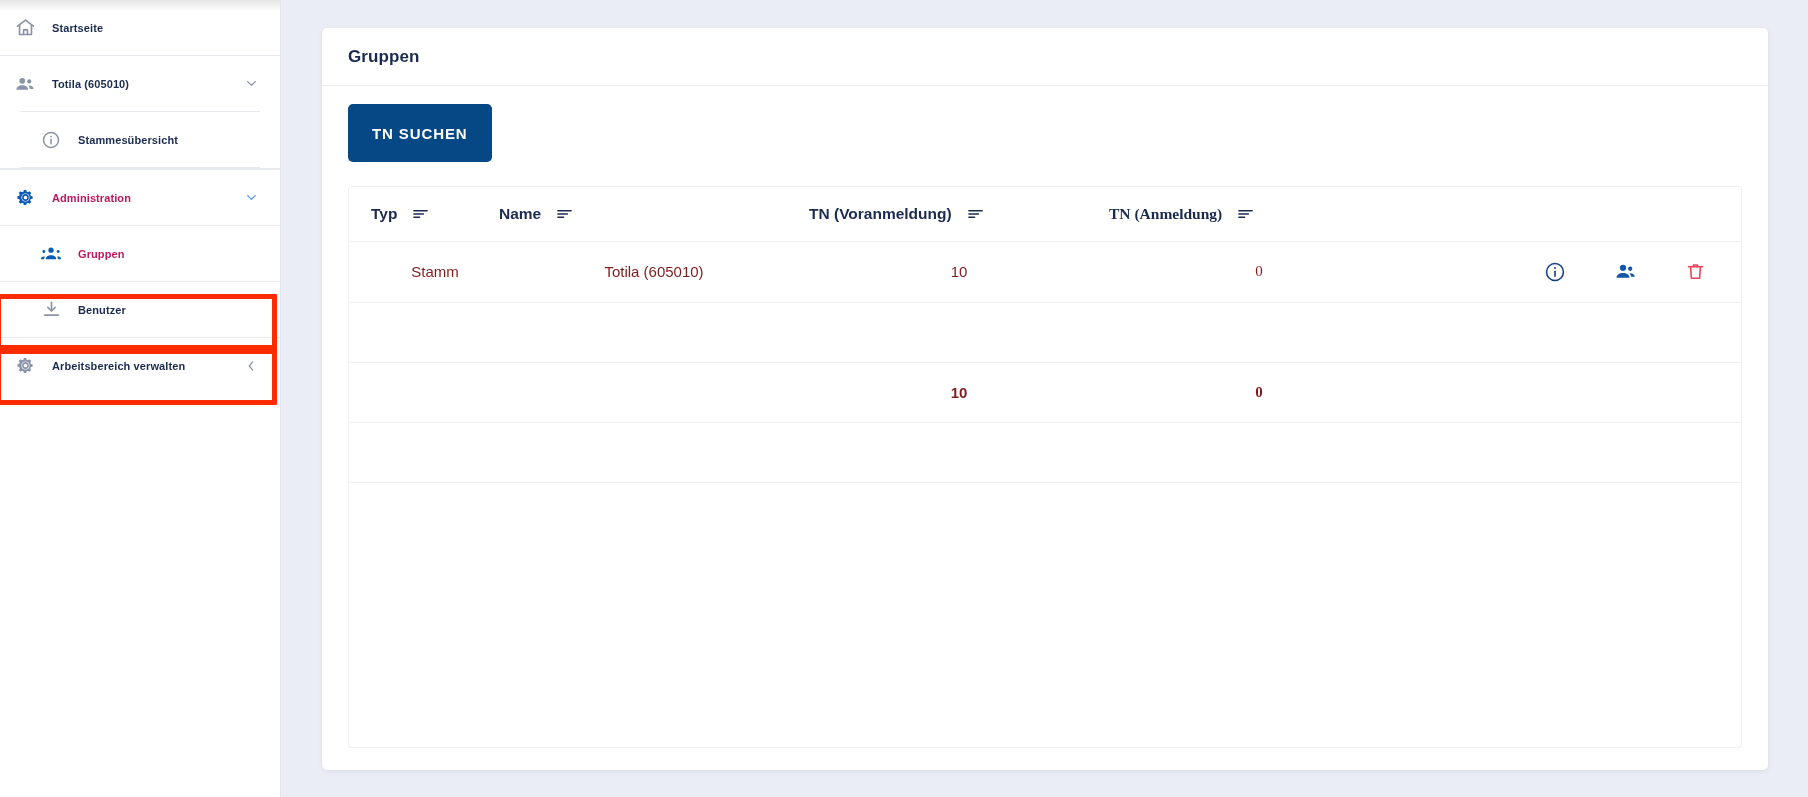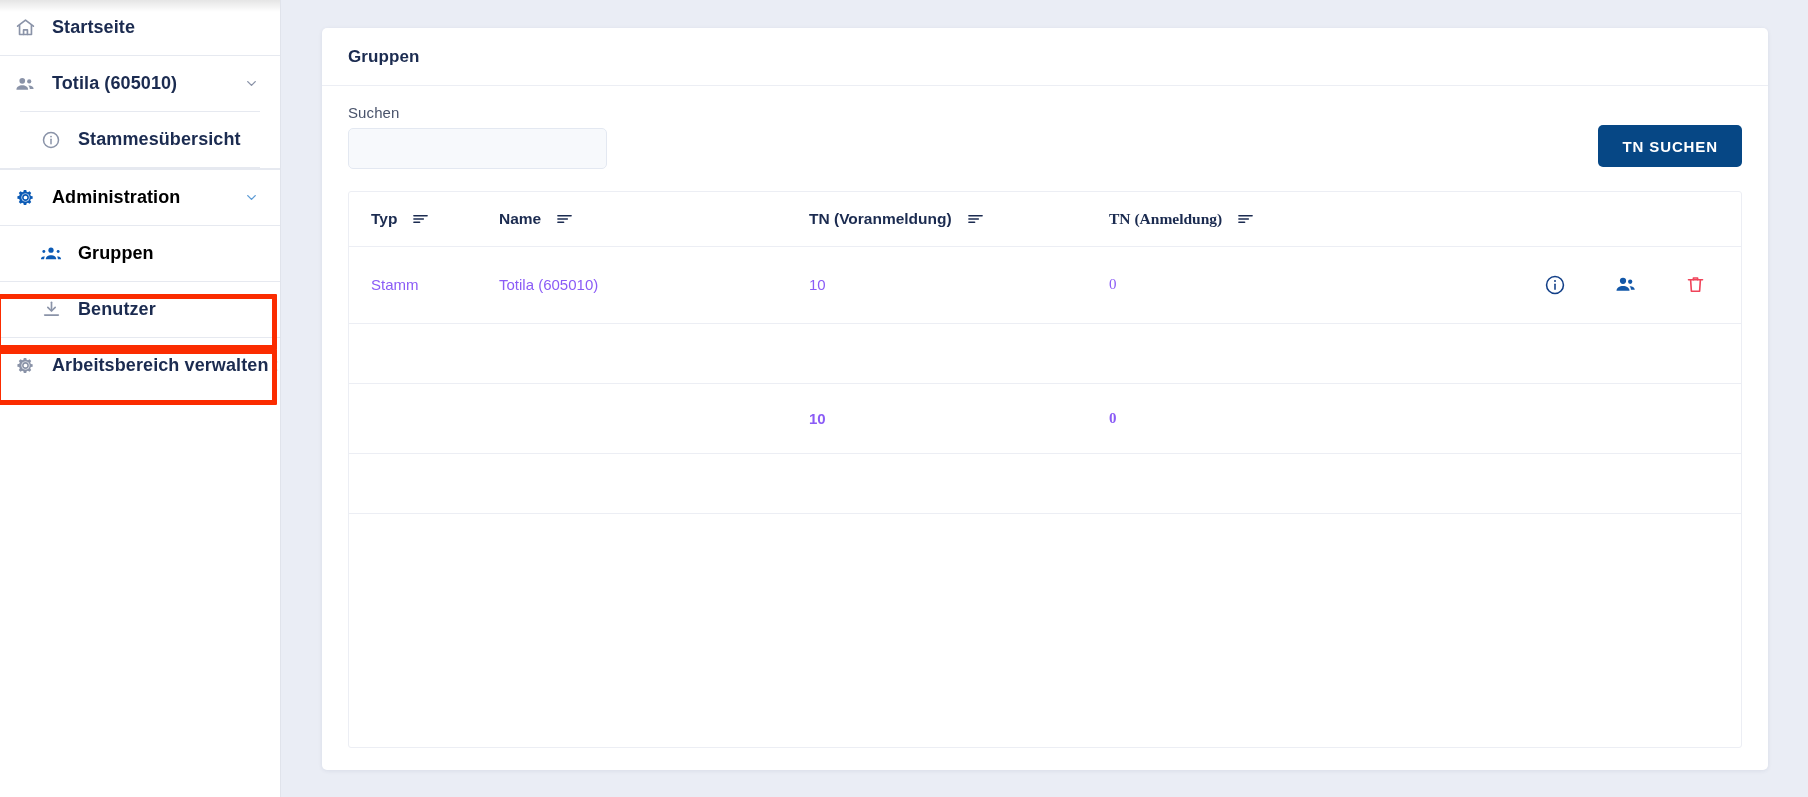--- a/index.html
+++ b/index.html
@@ -35,21 +35,21 @@
     pointer-events: none;
   }
   .nav-item {
     display: flex;
     align-items: center;
     height: 55px;
     padding-left: 14px;
     cursor: pointer;
     position: relative;
     color: #1b2b50;
-    font-size: 18px;
+    font-size: 11px;
     font-weight: 600;
     letter-spacing: 0.1px;
   }
   .nav-item .nv-icon {
     width: 22px;
     height: 22px;
     margin-right: 16px;
     flex: 0 0 22px;
     display: flex;
     align-items: center;
@@ -67,21 +67,21 @@
   }
   .nav-sep {
     height: 1px;
     background: #e6e9f0;
     margin: 0;
   }
   .nav-sep.inset { margin-left: 20px; margin-right: 20px; }
 
   .nav-item.sub { padding-left: 40px; font-weight: 700; }
   .nav-item.sub .nv-icon { color: #8a93a8; }
-  .nav-item.active-blue { color: #000000; }
+  .nav-item.active-blue { color: #be185d; }
   .nav-item.active-blue .nv-icon { color: #0b5ab5; }
   .nav-item.active-blue .nv-chev { color: #5d9cd6; }
 
   
   .anno {
     position: absolute;
     border: 5px solid #fb2c00;
     pointer-events: none;
     z-index: 40;
     border-radius: 1px;
@@ -150,21 +150,21 @@
     font-size: 15px;
     color: #1b2b50;
     font-family: "Liberation Sans", sans-serif;
     outline: none;
   }
   .btn-primary {
     background: #064785;
     color: #ffffff;
     border: none;
     border-radius: 5px;
-    height: 42px;
+    height: 58px;
     padding: 0 24px;
     font-size: 15px;
     font-weight: 700;
     letter-spacing: 0.9px;
     cursor: pointer;
     font-family: "Liberation Sans", sans-serif;
     margin-bottom: 2px;
   }
 
   
@@ -187,25 +187,26 @@
     font-size: 15.5px;
     font-weight: 700;
     color: #1b2b50;
     padding: 16px 0 16px 0;
     height: 54px;
     border-bottom: 1px solid #eceef4;
     vertical-align: middle;
   }
   table.grid td {
     font-size: 15px;
-    color: #8b5cf6;
-    padding: 26px 0;
+    color: #7f1d1d;
+    padding: 18px 0;
     height: 60px;
     border-bottom: 1px solid #eceef4;
     vertical-align: middle;
+    text-align: center;
   }
   .col-typ   { width: 150px; padding-left: 22px !important; }
   .col-name  { width: 310px; }
   .col-vor   { width: 300px; }
   .col-anm   { width: 300px; font-family: Liberation Serif, serif; }
   .col-act   { width: auto; }
   th.col-typ, td.col-typ { padding-left: 22px !important; }
 
   .th-inner { display: inline-flex; align-items: center; gap: 16px; }
   .sort-ico { display: inline-flex; align-items: center; color: #1b2b50; }
@@ -361,24 +362,20 @@
   <main class="content">
     <section class="card">
 
       <div class="card-header">
         <h1 class="card-title">Gruppen</h1>
       </div>
 
       <div class="card-body">
 
         <div class="search-row">
-          <div class="field">
-            <label class="field-label">Suchen</label>
-            <input class="search-input" type="text" value="" placeholder="" style="">
-          </div>
           <button class="btn-primary">TN SUCHEN</button>
         </div>
 
         <div class="table-wrap">
           <table class="grid">
             <thead>
               <tr>
                 <th class="col-typ">
                   <span class="th-inner">
                     <span>Typ</span>

